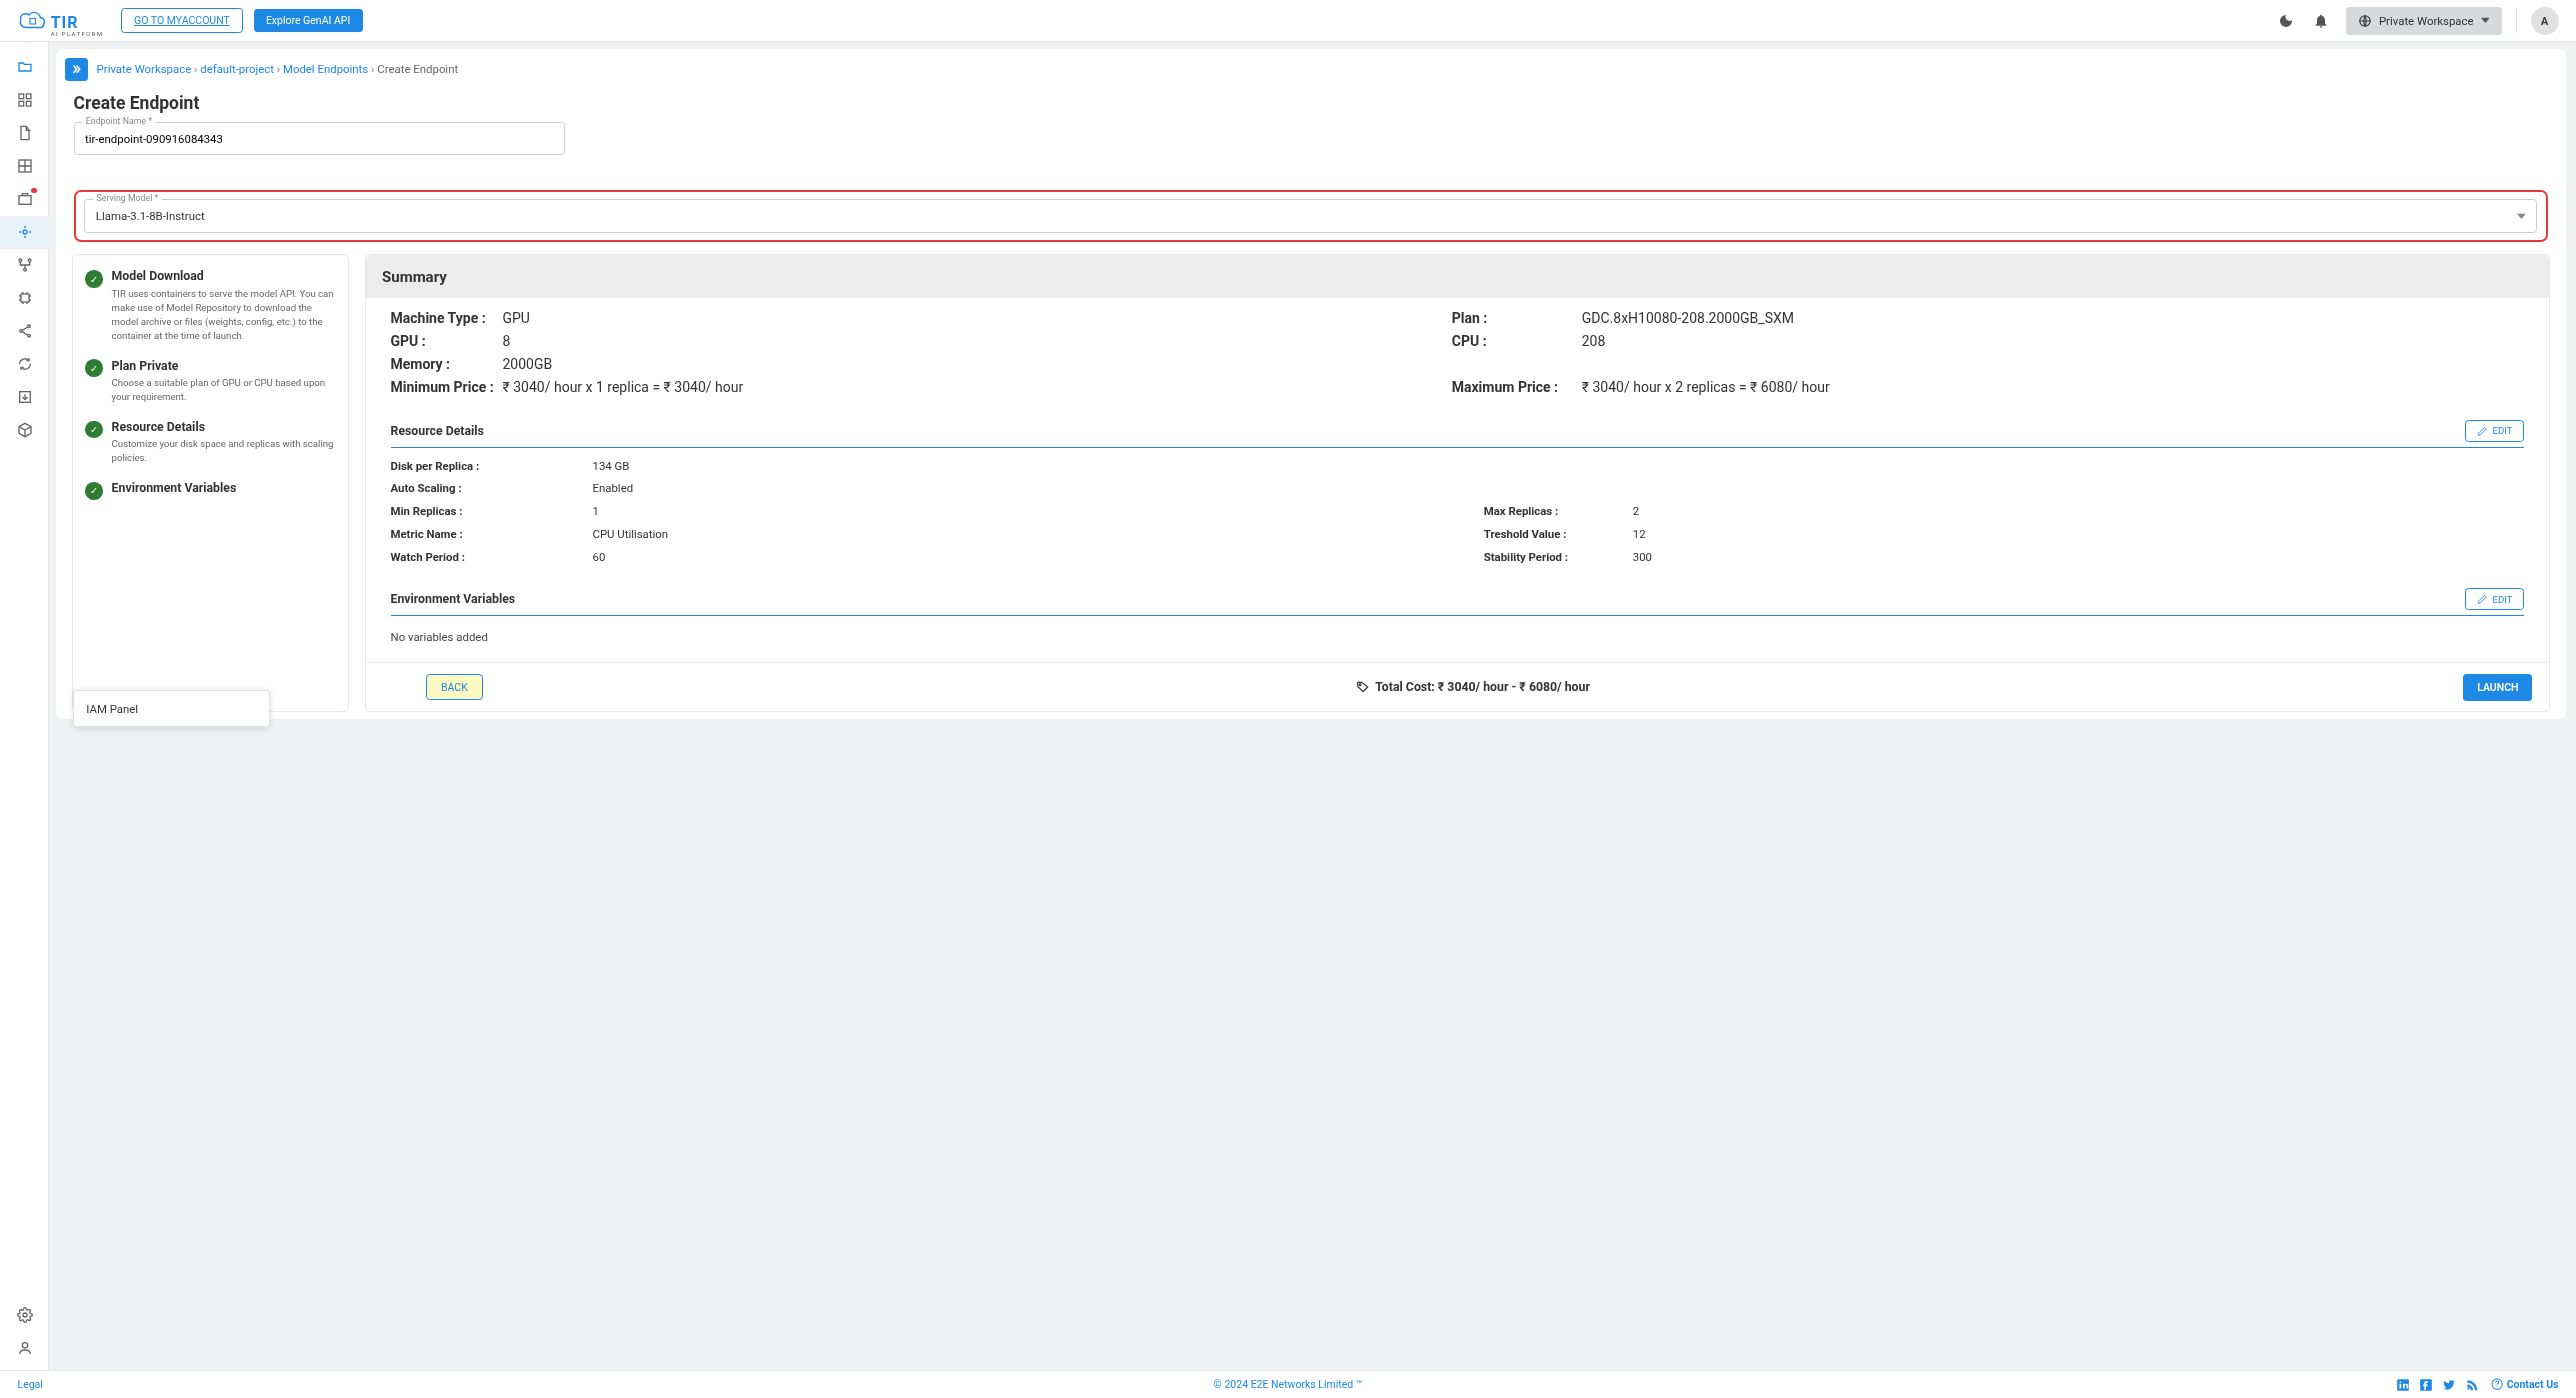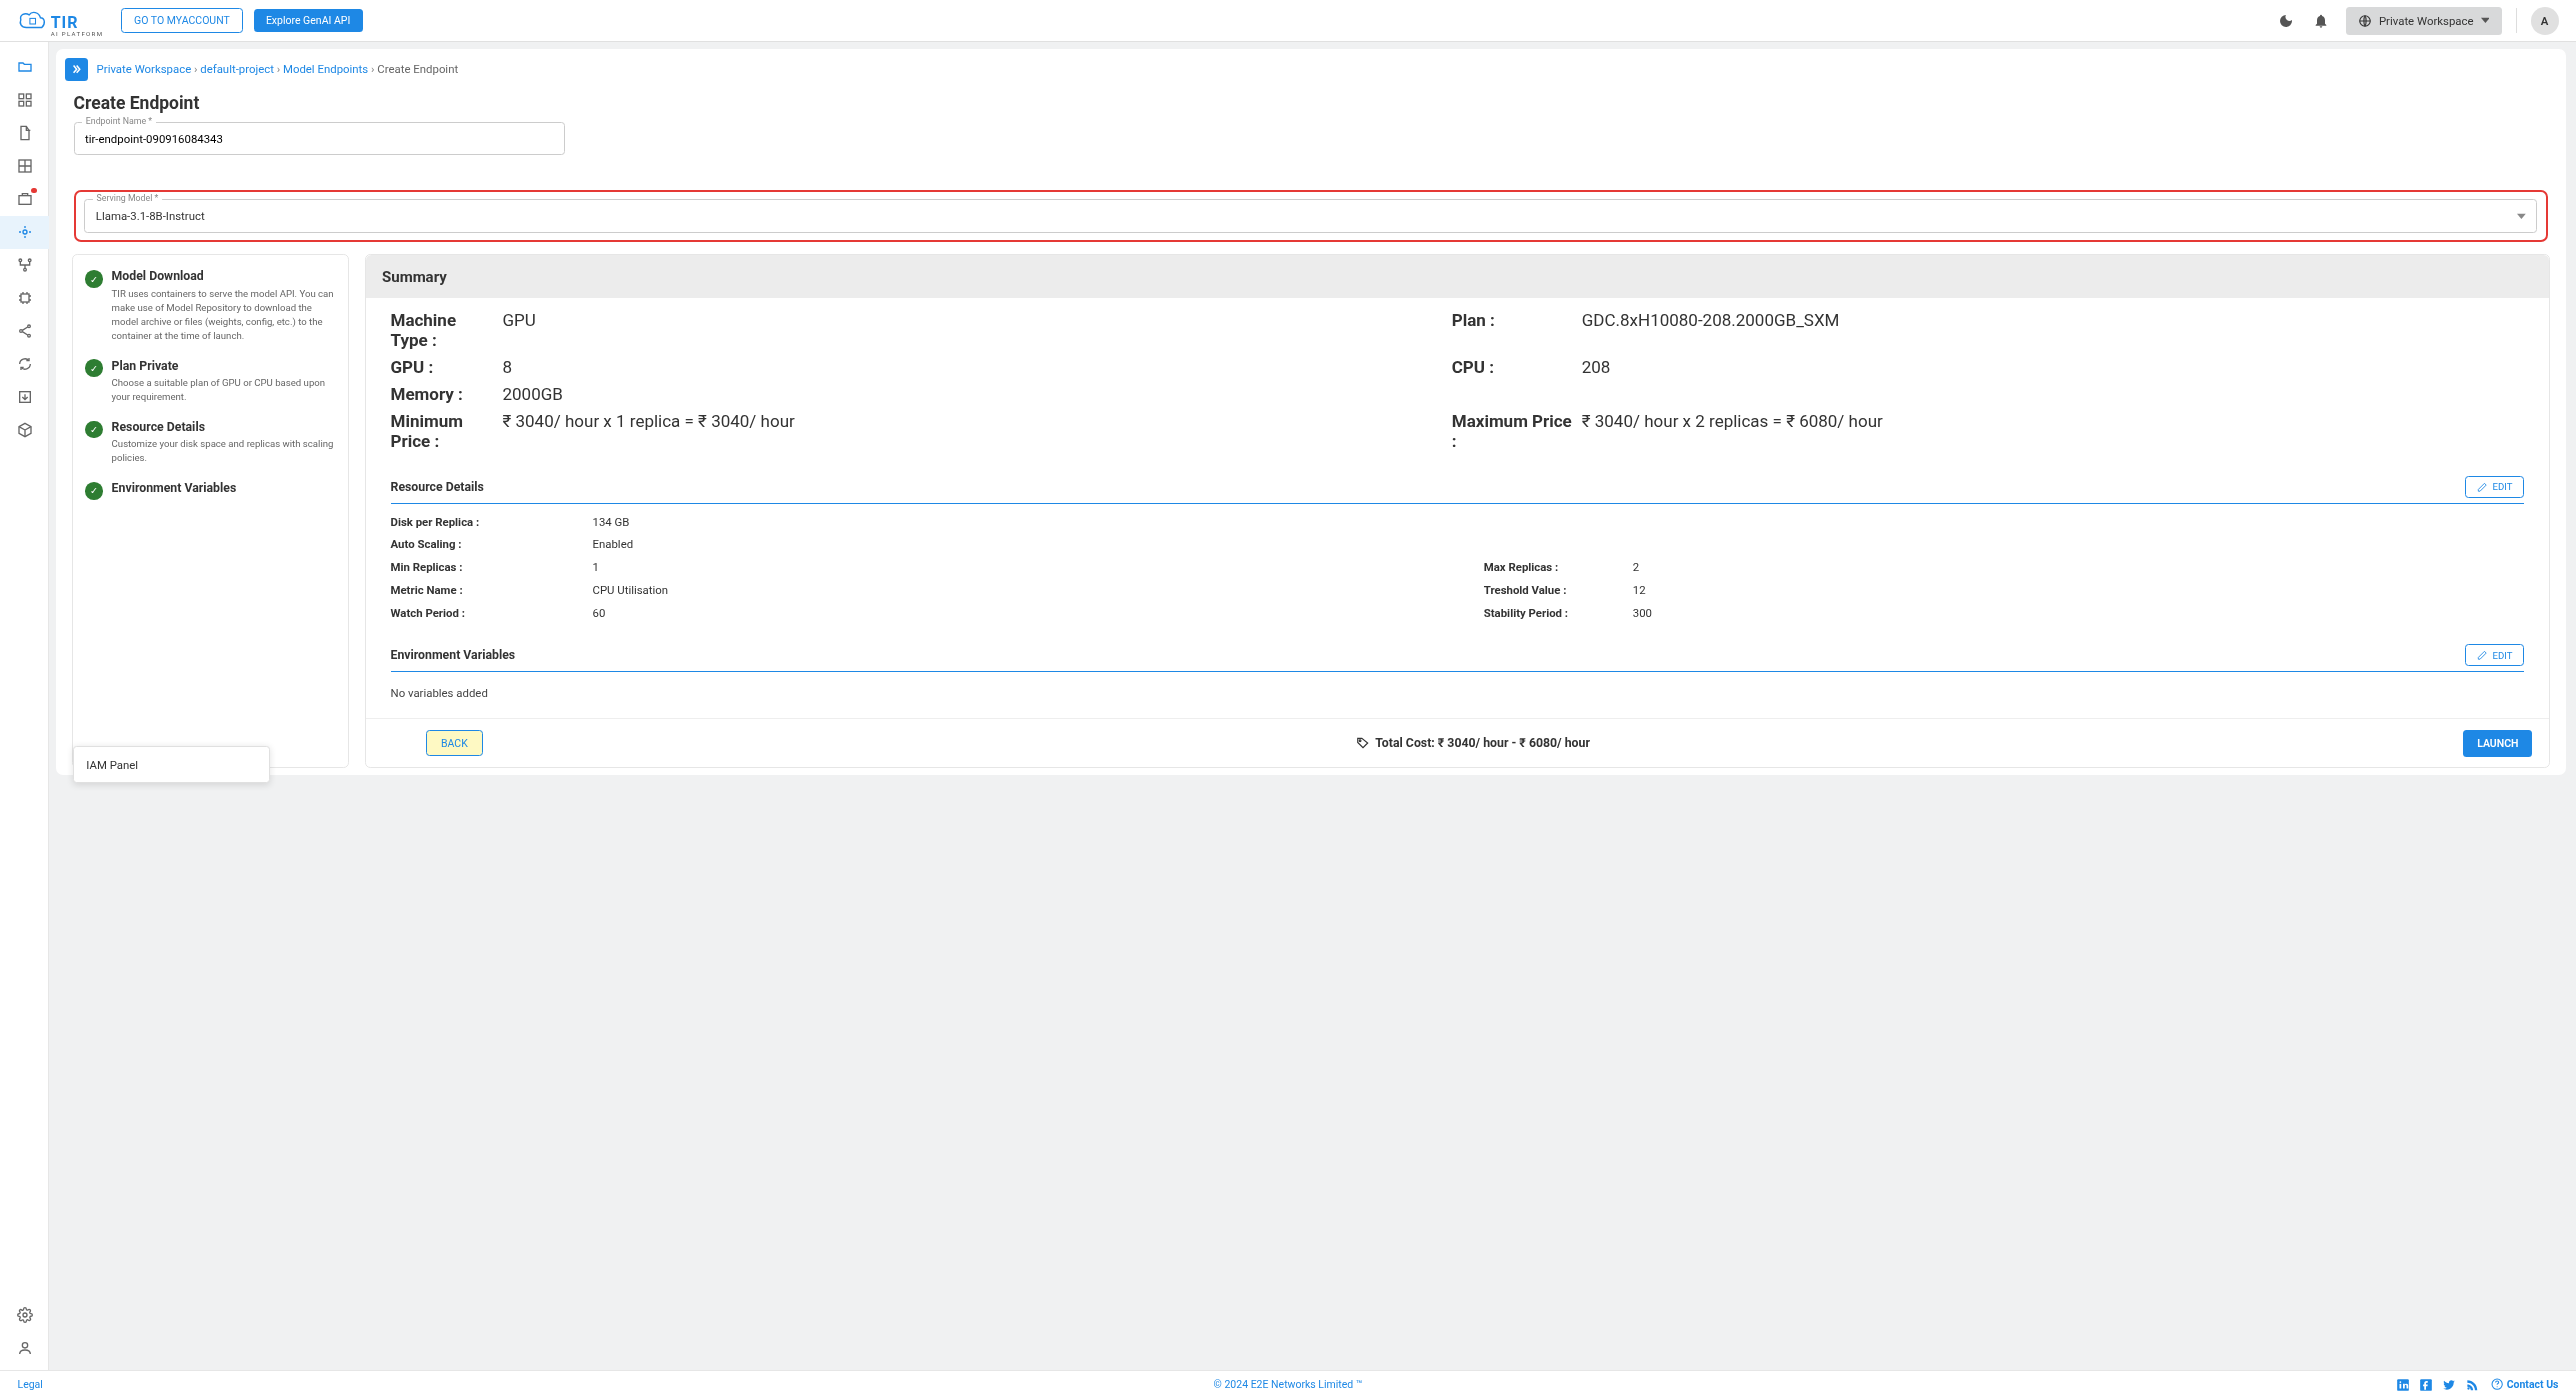--- a/index.html
+++ b/index.html
@@ -4,21 +4,21 @@
 <style>
 * { margin:0; padding:0; box-sizing:border-box; font-family:-apple-system,BlinkMacSystemFont,"Segoe UI",Roboto,Arial,sans-serif; }
 body { background:#f0f1f2; color:#333; font-size:11.4px; }
 .topbar { height:42px; background:#fff; display:flex; align-items:center; padding:0 17.5px; border-bottom:0.9px solid #e0e0e0; }
 .logo { display:flex; align-items:center; gap:5.3px; margin-right:17.5px; }
 .logo-mark { width:28px; height:23px; }
 .logo-text { display:flex; flex-direction:column; line-height:1;margin-top:11px; }
 .logo-text .t1 { color:#1e88e5; font-weight:700; font-size:16px; letter-spacing:0.9px; }
 .logo-text .t2 { color:#555; font-size:6.1px; letter-spacing:1.3px; }
 .btn { border-radius:3.5px; padding:5.3px 12.3px; font-size:10.5px; cursor:pointer; border:none; }
-.btn-outline { border:0.9px solid #1e88e5; background:#fff; color:#1e88e5; }
+.btn-outline { border:0.9px solid #1e88e5; background:#fff; color:#1e88e5;text-decoration:underline; }
 .btn-primary { background:#1e88e5; color:#fff; }
 .topbar-right { margin-left:auto; display:flex; align-items:center; gap:14px; }
 .icon-btn { width:21px; height:21px; display:flex; align-items:center; justify-content:center; color:#666; cursor:pointer; }
 .workspace-dd { background:#d8d9da; border-radius:3.5px; padding:7px 12.3px; display:flex; align-items:center; gap:7px; font-size:11.4px; color:#333; cursor:pointer; }
 .sep-v { width:0.9px; height:24.5px; background:#ddd; }
 .avatar { width:28px; height:28px; border-radius:50%; background:#e0e0e0; display:flex; align-items:center; justify-content:center; font-weight:600; color:#333; cursor:pointer; }
 .layout { display:flex; height:calc(100vh - 42px - 28px); }
 .sidenav { width:49px; background:#fff; border-right:0.9px solid #e6e6e6; display:flex; flex-direction:column; padding-top:8.8px; }
 .sidenav-item { width:49px; height:33px; display:flex; align-items:center; justify-content:center; color:#666; cursor:pointer; position:relative; }
 .sidenav-item.active { background:#e8f3fc; color:#1e88e5; }
@@ -43,21 +43,21 @@
 .content-row { display:flex; gap:16px; padding:0 16px; }
 .steps-panel { width:277px; border:0.9px solid #e6e6e6; border-radius:5.3px; background:#fff; padding:14px 12.3px; position:relative; }
 .step { display:flex; gap:8.8px; margin-bottom:16px; }
 .step-icon { width:17.5px; height:17.5px; border-radius:50%; background:#2e7d32; flex-shrink:0; display:flex; align-items:center; justify-content:center; color:#fff; font-size:9.6px; margin-top:0.9px; }
 .step-body .step-title { font-weight:700; font-size:12.3px; margin-bottom:3.5px; }
 .step-body .step-desc { font-size:9.6px; color:#666; line-height:1.45; }
 .iam-tooltip { position:absolute; bottom:-16px; left:0; background:#fff; border:0.9px solid #e0e0e0; border-radius:3.5px; padding:10.5px 12.3px; font-size:11.4px; box-shadow:0 1.8px 7px rgba(0,0,0,0.12); width:197px; }
 .summary-panel { flex:1; border:0.9px solid #e6e6e6; border-radius:5.3px; background:#fff; display:flex; flex-direction:column; }
 .summary-header { background:#ececec; padding:12.3px 16px; font-size:15px; font-weight:700; border-radius:5.3px 5.3px 0 0; }
 .summary-body { padding:7px 24.5px 8.8px 24.5px; display:flex; flex-direction:column; gap:5.3px; }
-.kv-grid { display:grid; grid-template-columns:105px 1fr 123px 1fr; row-gap:8.8px; column-gap:4.4px; font-size:17px; padding:5.3px 0;gap:7px; }
+.kv-grid { display:grid; grid-template-columns:105px 1fr 123px 1fr; row-gap:8.8px; column-gap:4.4px; font-size:14px; padding:5.3px 0;gap:7px; }
 .kv-grid .k { font-weight:700; }
 .kv-grid-res { display:grid; grid-template-columns:202px 1fr 149px 1fr; row-gap:8.8px; font-size:11.4px; padding:5.3px 0; }
 .kv-grid-res .k { font-weight:700; }
 .section-head { display:flex; align-items:center; justify-content:space-between; margin-top:14px; border-bottom:1.8px solid #1e88e5; padding-bottom:5.3px; }
 .section-head .t { font-weight:700; font-size:12.3px; }
 .edit-btn { border:0.9px solid #1e88e5; color:#1e88e5; background:#fff; border-radius:3.5px; padding:4.4px 10.5px; font-size:9.6px; display:flex; align-items:center; gap:5.3px; cursor:pointer; }
 .no-vars { font-size:11.4px; color:#444; padding:8.8px 0; }
 .summary-footer { margin-top:auto; border-top:0.9px solid #eee; padding:10.5px 16px; display:flex; align-items:center; justify-content:space-between; }
 .back-btn { border:0.9px solid #1e88e5; color:#1e88e5; background:#fef9c3; border-radius:3.5px; padding:5.3px 14px; font-size:10.5px; cursor:pointer;margin-left:44px; }
 .total-cost { font-weight:700; font-size:12.3px; display:flex; gap:5.3px; }

